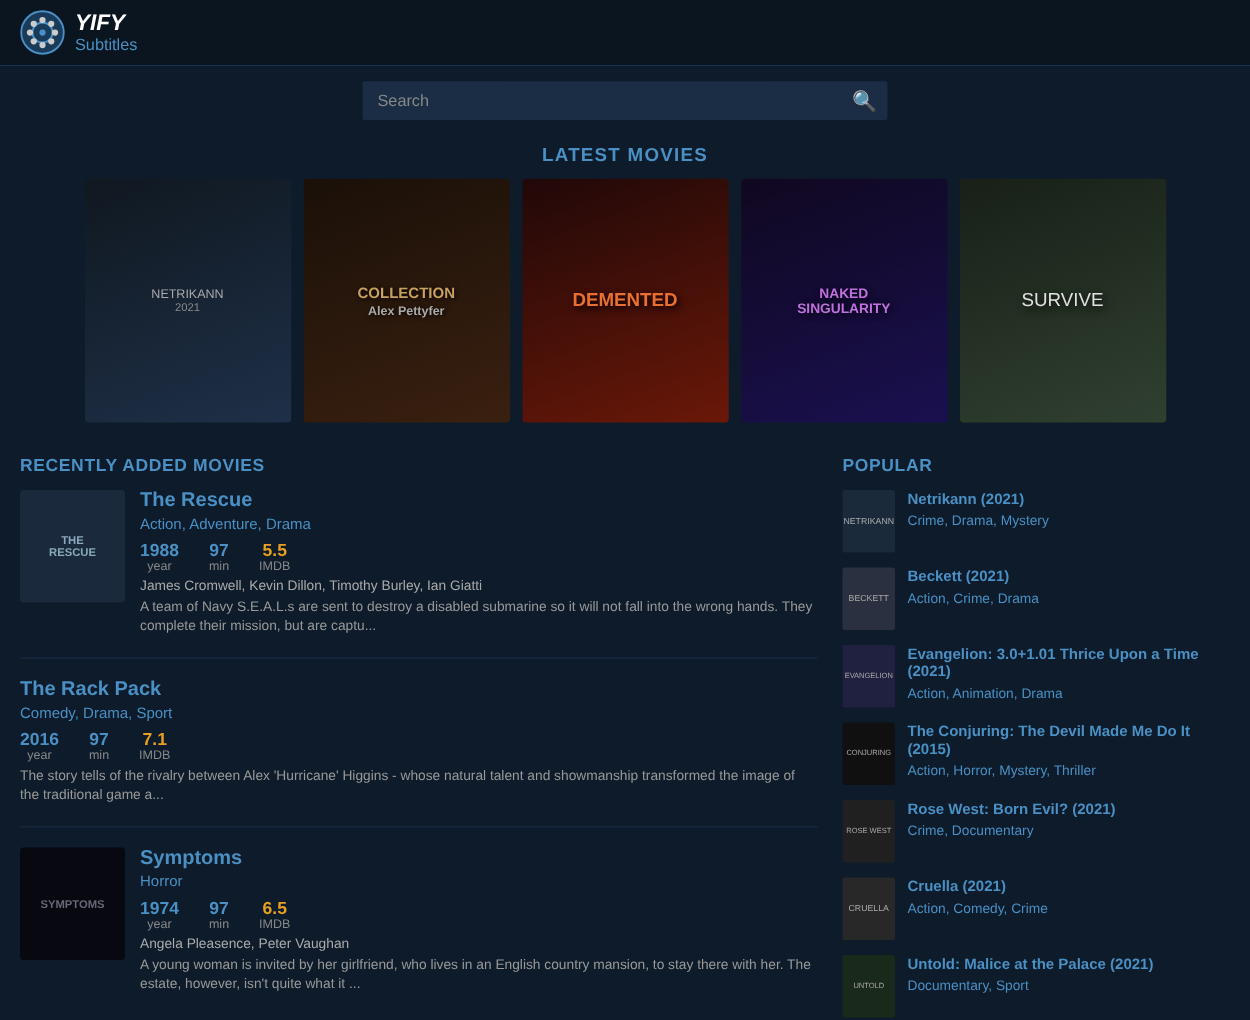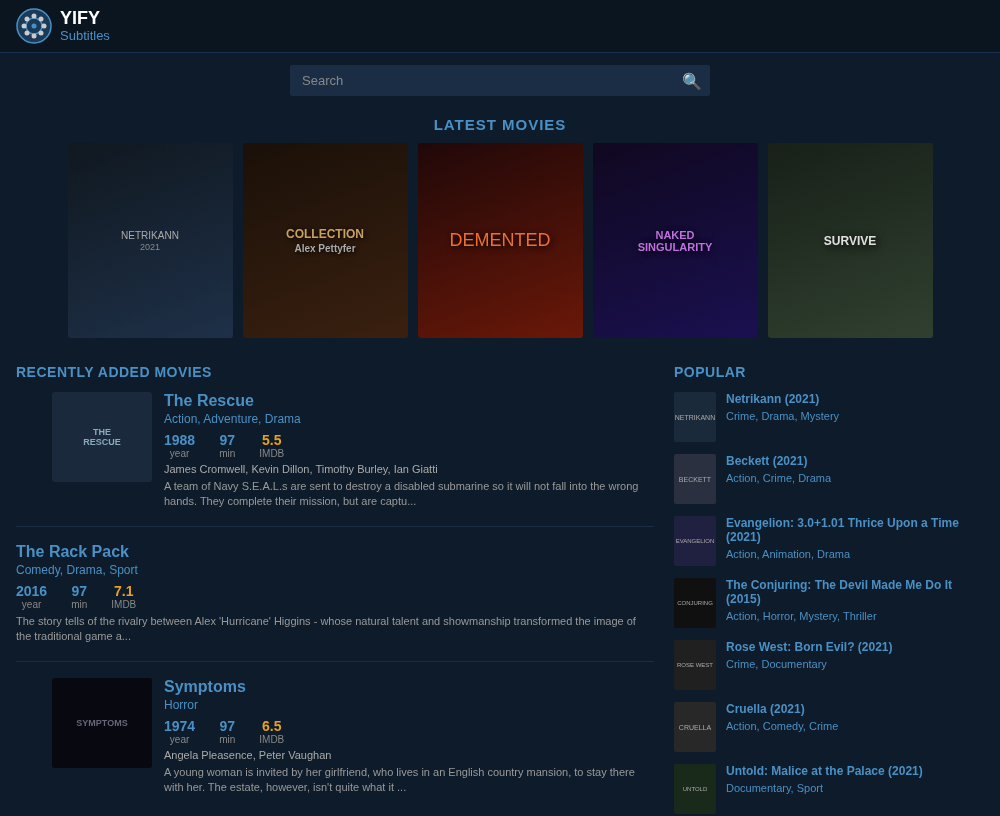--- a/index.html
+++ b/index.html
@@ -32,20 +32,21 @@
     }
     .logo-text {
       display: flex;
       flex-direction: column;
       line-height: 1.1;
     }
     .logo-yify {
       color: #ffffff;
       font-size: 18px;
       font-weight: bold;
+      font-style: italic;
     }
     .logo-subtitles {
       color: #4a90c4;
       font-size: 13px;
     }
 
     
     .search-bar {
       background-color: #0d1b2a;
       padding: 12px 16px;
@@ -137,26 +138,25 @@
     }
     .movie-list-item {
       display: flex;
       gap: 12px;
       margin-bottom: 16px;
       padding-bottom: 16px;
       border-bottom: 1px solid #1a2d45;
     }
     .movie-list-item:last-child { border-bottom: none; }
     .movie-thumb {
-      width: 100px;
+      width: 84px;
       height: 90px;
       flex-shrink: 0;
       border-radius: 3px;
       overflow: hidden;
-      margin-left: 36px;
     }
     .movie-info {
       flex: 1;
     }
     .movie-title-link {
       color: #4a90c4;
       font-size: 16px;
       font-weight: bold;
       text-decoration: none;
       display: block;
@@ -276,33 +276,33 @@
     </div>
 
     <div class="movie-poster" style="background: linear-gradient(160deg,#1a1008,#3a2010);">
       <div class="poster-placeholder">
         <span style="color:#c8a060;font-size:12px;font-weight:bold;text-align:center;text-shadow:1px 1px 4px #000;">COLLECTION<br><span style="font-size:10px;color:#aaa;">Alex Pettyfer</span></span>
       </div>
     </div>
 
     <div class="movie-poster" style="background: linear-gradient(160deg,#200808,#6a1808);">
       <div class="poster-placeholder">
-        <span style="color:#e87030;font-size:18px;font-weight:normal;text-shadow:2px 2px 6px #000;">DEMENTED</span>
+        <span style="color:#e87030;font-size:15px;font-weight:bold;text-shadow:2px 2px 6px #000;">DEMENTED</span>
       </div>
     </div>
 
     <div class="movie-poster" style="background: linear-gradient(160deg,#100820,#1a1050);">
       <div class="poster-placeholder">
         <span style="color:#c070e0;font-size:11px;font-weight:bold;text-align:center;text-shadow:1px 1px 6px #000;">NAKED<br>SINGULARITY</span>
       </div>
     </div>
 
     <div class="movie-poster" style="background: linear-gradient(160deg,#182018,#304030);">
       <div class="poster-placeholder">
-        <span style="color:#e0e0e0;font-size:12px;font-weight:bold;text-shadow:2px 2px 8px #000;">SURVIVE</span>
+        <span style="color:#e0e0e0;font-size:15px;font-weight:normal;text-shadow:2px 2px 8px #000;">SURVIVE</span>
       </div>
     </div>
 
   </div>
 </div>
 
 <div class="main-content">
 
   <div class="recently-added">
     <div class="section-title">RECENTLY ADDED MOVIES</div>

